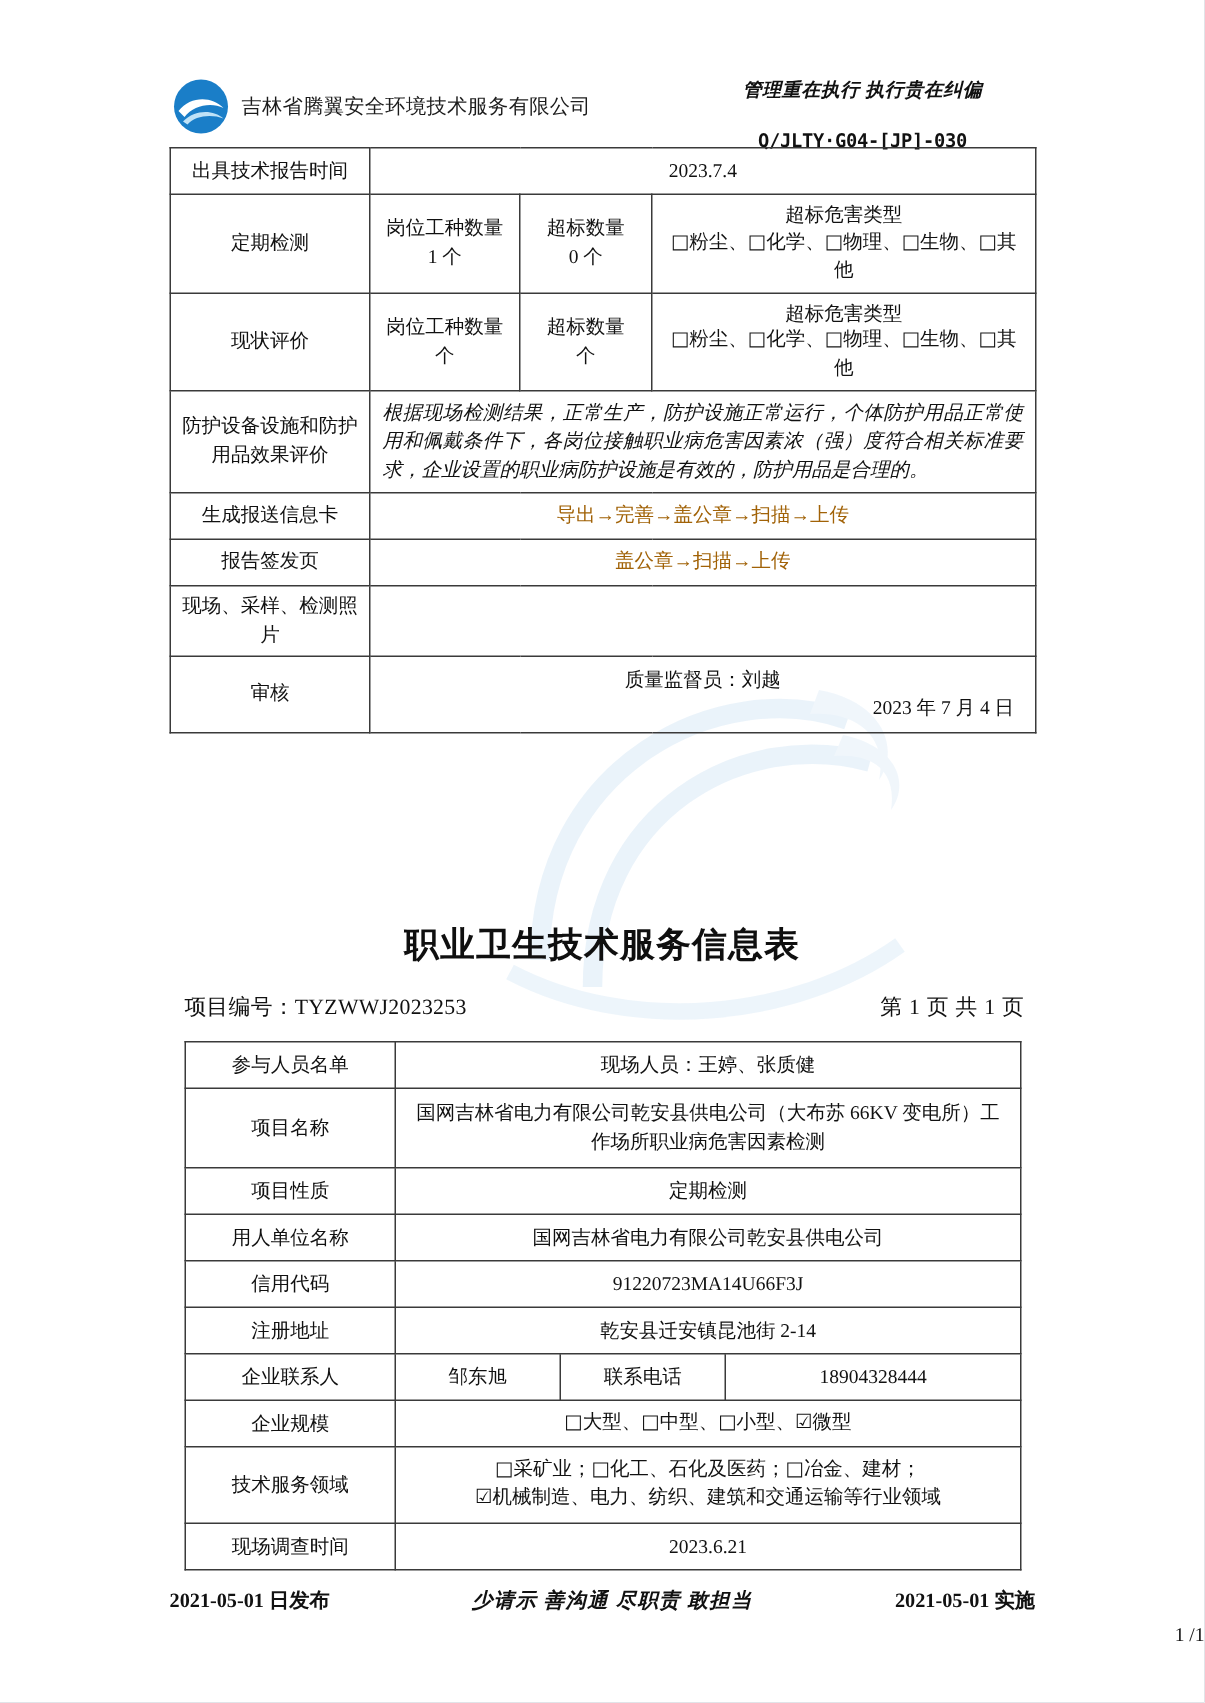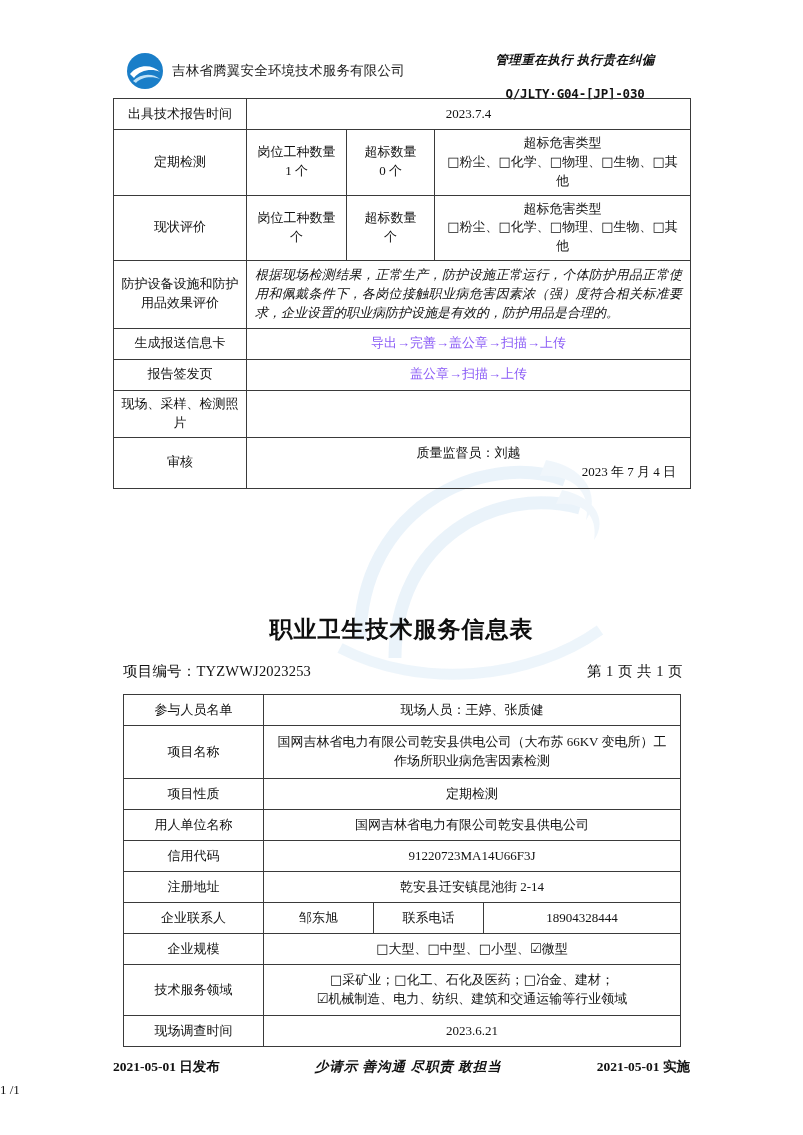--- a/index.html
+++ b/index.html
@@ -34,21 +34,21 @@
   
   .doc-header {
     position: absolute;
     left: 113px;
     top: 52px;
     width: 577px;
     height: 42px;
   }
   .logo-block {
     position: absolute;
-    left: 11px;
+    left: 0;
     top: 0;
     display: flex;
     align-items: center;
     text-align: right;
   }
   .logo-mark {
     width: 42px;
     height: 38px;
     margin-right: 6px;
   }
@@ -100,21 +100,21 @@
   .c { text-align: center; }
   .j { text-align: justify; text-justify: inter-ideograph; }
 
   
   #table-top {
     left: 113px;
     top: 98px;
     width: 577px;
   }
   #table-top td { height: 22px; }
-  .blue-text { color: #8b5cf6; }
+  .blue-text { color: #a16207; }
 
   
   .mid-title {
     position: absolute;
     left: 0;
     right: 0;
     top: 614px;
     text-align: center;
     font-size: 23px;
     font-weight: bold;
@@ -158,21 +158,21 @@
     color: #111;
   }
   .footer .mid {
     font-style: italic;
     letter-spacing: 1px;
   }
   .page-foot {
     position: absolute;
     left: 0; right: 0;
     top: 1082px;
-    text-align: left;
+    text-align: right;
     font-size: 13px;
     color: #111;
   }
   .chk { font-family: "DejaVu Sans", sans-serif; }
 </style>
 </head>
 <body>
 
 <div class="page">
 

